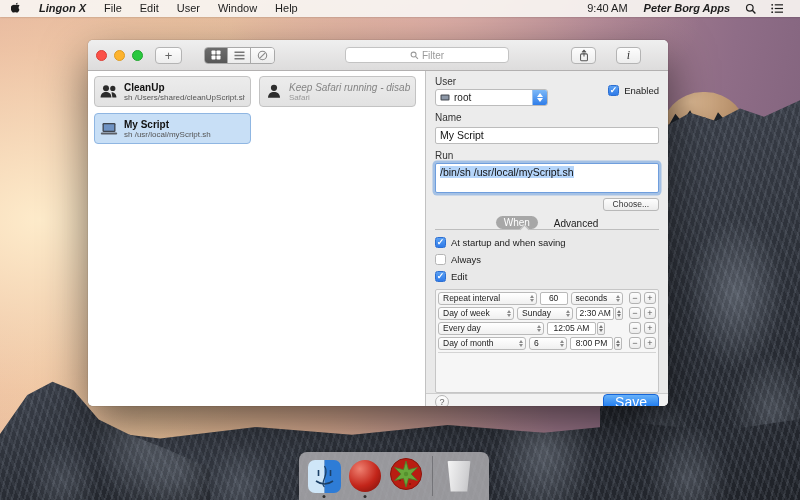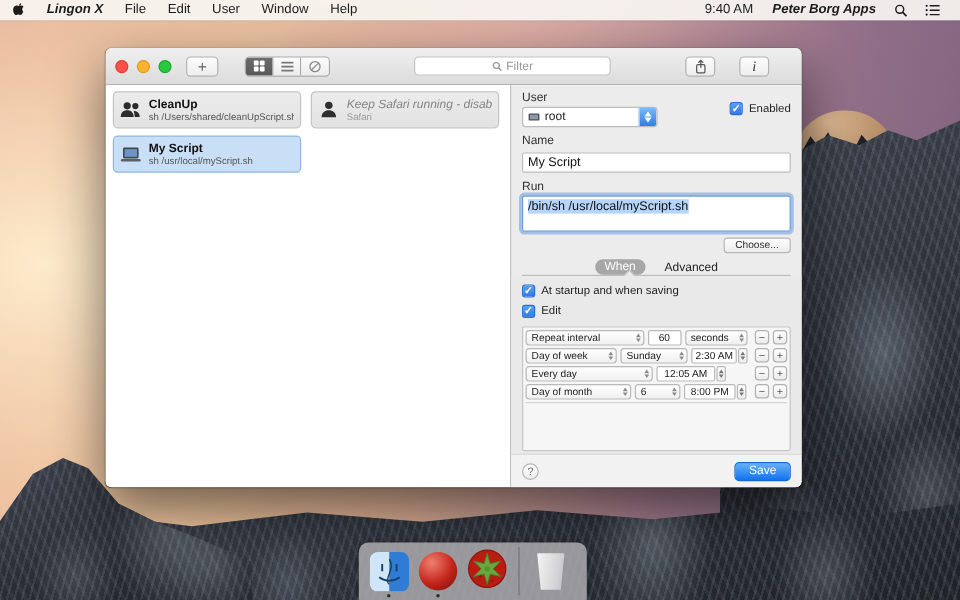--- a/index.html
+++ b/index.html
@@ -129,21 +129,21 @@
   
   .time-row[data-row="0"] .f:nth-child(1){width:106px}.time-row[data-row="0"] .f:nth-child(2){width:30px}.time-row[data-row="0"] .f:nth-child(3){width:56px}
   .time-row[data-row="1"] .f:nth-child(1){width:84px}.time-row[data-row="1"] .f:nth-child(2){width:62px}.time-row[data-row="1"] .f:nth-child(3){width:52px}
   .time-row[data-row="2"] .f:nth-child(1){width:106px}.time-row[data-row="2"] .f:nth-child(2){width:58px}
   .time-row[data-row="3"] .f:nth-child(1){width:88px}.time-row[data-row="3"] .f:nth-child(2){width:38px}.time-row[data-row="3"] .f:nth-child(3){width:52px}
   .insp-bottom{height:28px;background:#f2f2f2;border-top:1px solid #cdcdcd;display:flex;align-items:center;
     justify-content:space-between;padding:0 9px;border-radius:0 0 5px 0;}
   .help-btn{width:14px;height:14px;border-radius:50%;background:linear-gradient(#fff,#ededed);border:1px solid #b5b5b5;
     display:flex;align-items:center;justify-content:center;font-size:9px;color:#666;}
   .save-btn{height:16px;padding:0 11px;border-radius:4px;background:linear-gradient(#67b1f9,#1272ef);border:1px solid #1565d8;
-    color:#fff;font-size:10px;display:flex;align-items:center;}
+    color:#fff;font-size:14px;display:flex;align-items:center;}
 
   
   .dock{position:absolute;left:299px;top:452px;width:190px;height:48px;background:rgba(172,170,174,.85);
     border-radius:8px 8px 0 0;display:flex;align-items:center;padding:0 8px;gap:7px;z-index:20;box-shadow:0 0 6px rgba(0,0,0,.3);}
   .dock-item{position:relative;width:34px;height:40px;display:flex;align-items:center;justify-content:center;}
   .dock-dot{position:absolute;bottom:-2px;left:50%;transform:translateX(-50%);width:3px;height:3px;border-radius:50%;background:#2e2e2e;}
   .dock-sep{width:1px;height:40px;background:rgba(70,70,75,.45);margin:0 2px;}
   .ic-finder{width:33px;height:33px;border-radius:7px;overflow:hidden;}
   .ic-ball{width:32px;height:32px;border-radius:50%;background:radial-gradient(circle at 34% 28%, #ef8070, #c3251a 55%, #84130c 90%);}
   .ic-trash{width:26px;height:31px;background:linear-gradient(100deg,#f7f7f7,#d2d2d4 70%,#bcbcbe);
@@ -345,20 +345,24 @@
         </div>
       </div>
 
       <div class="insp-mid">
         <div id="cb-list" style="display:flex;flex-direction:column;gap:6px">
             <div class="cb-row">
               <span class="cb checked">✓</span>
               <span>At startup and when saving</span>
             </div>
             <div class="cb-row">
+              <span class="cb"></span>
+              <span>Always</span>
+            </div>
+            <div class="cb-row">
               <span class="cb checked">✓</span>
               <span>Edit</span>
             </div>
           </div>
         <div class="time-box">
           <div class="time-rows" id="time-rows">
               <div class="time-row" data-row="0">
                 <div class="f mini-select">
                   <span class="v">Repeat interval</span>
                   <span class="ms-arrows">

